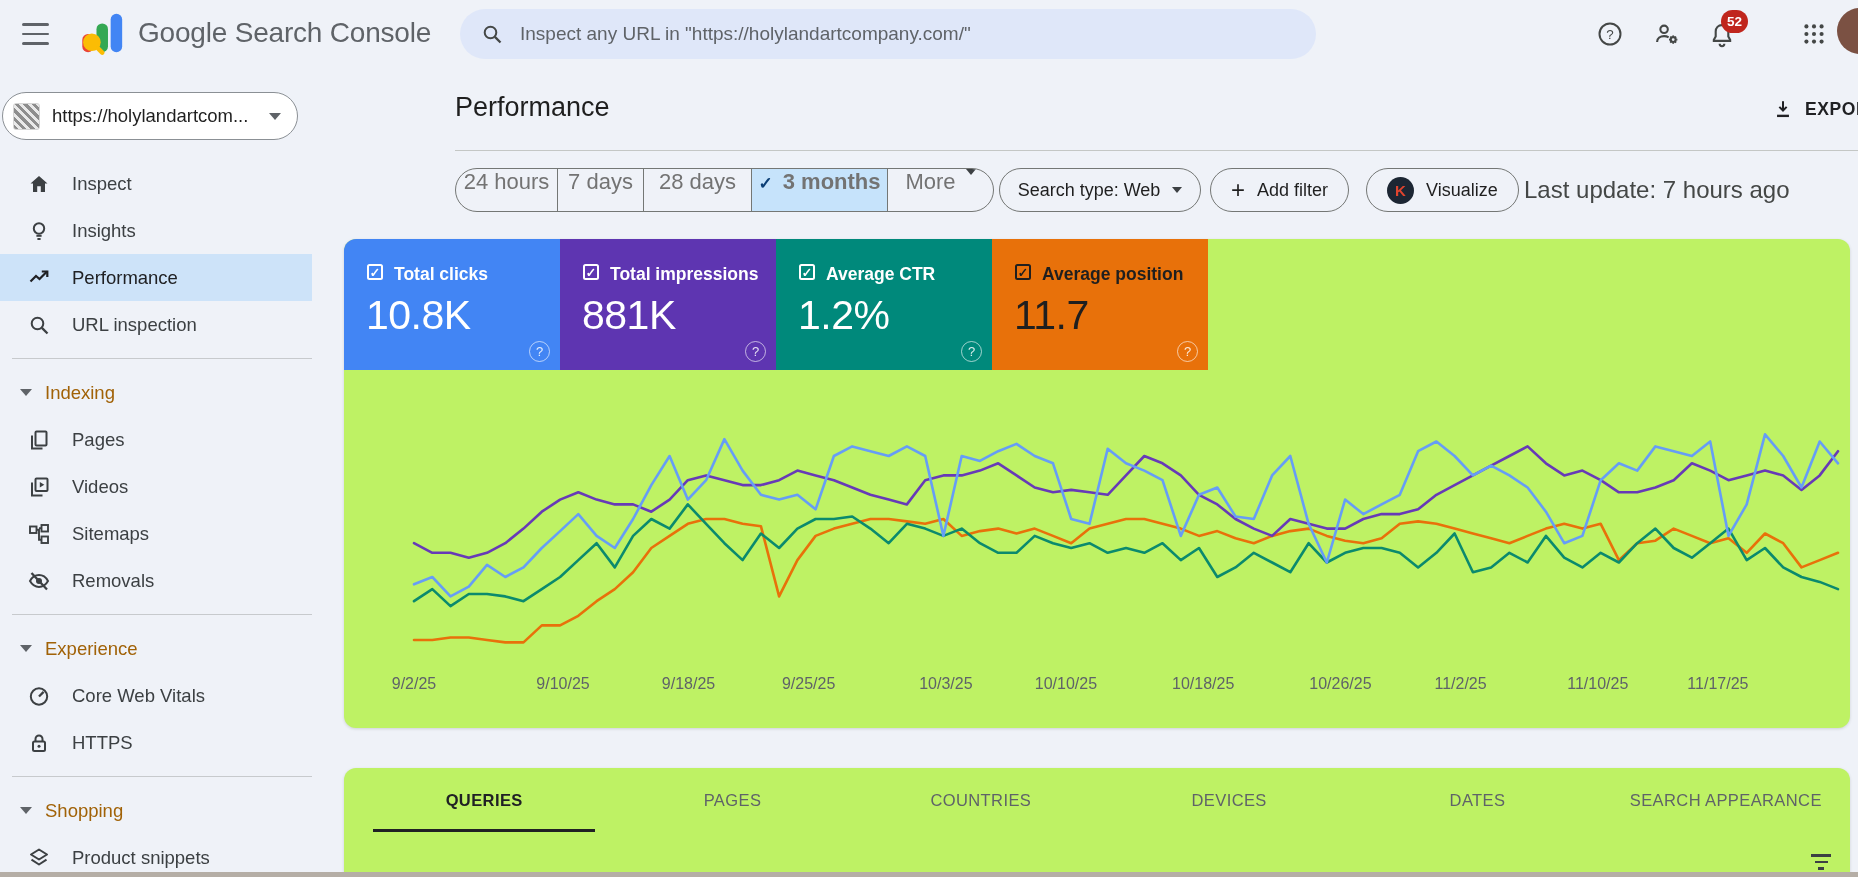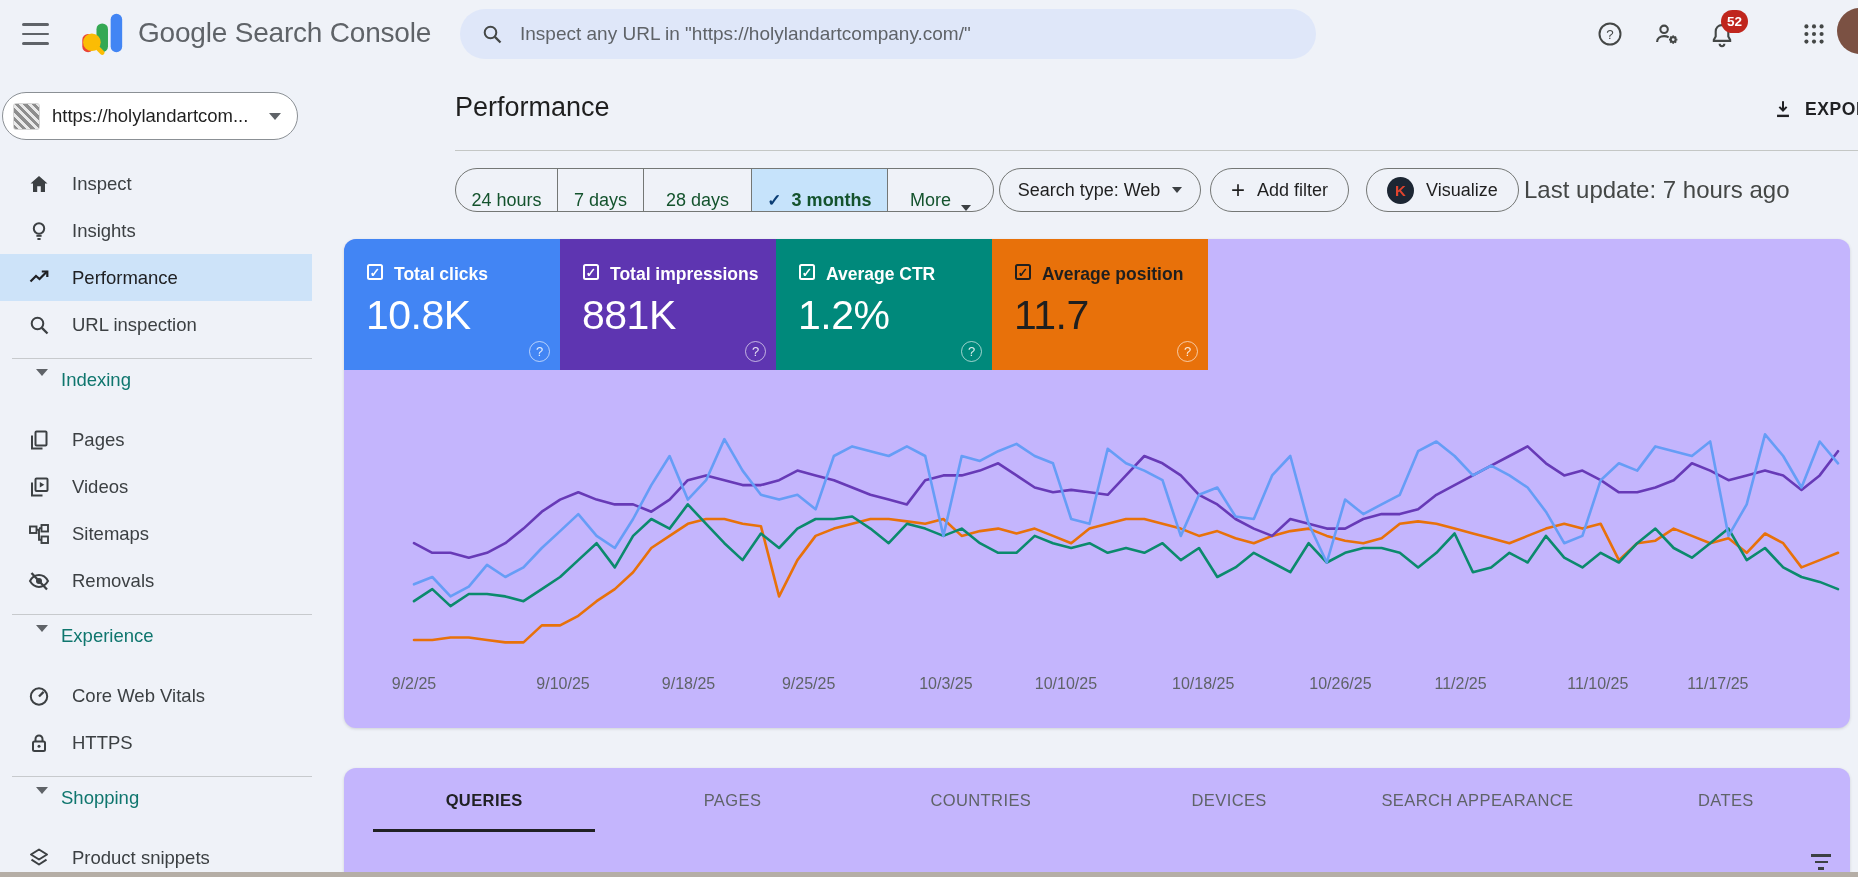--- a/index.html
+++ b/index.html
@@ -40,56 +40,56 @@
   .favicon { width:27px; height:27px; border:1px solid #d5d5d5; border-radius:3px;
     background:repeating-linear-gradient(45deg,#8e8e8e 0 3px,#e9e9e9 3px 6px); flex:0 0 auto; }
   .prop-label { flex:1; font-size:18.5px; color:#1f1f1f; white-space:nowrap; overflow:hidden; }
   .caret { width:0; height:0; border-left:6px solid transparent; border-right:6px solid transparent;
     border-top:7px solid #5f6368; flex:0 0 auto; }
   .nav { position:absolute; left:0; right:0; top:92px; }
   .sb-item { height:47px; display:flex; align-items:center; gap:21px; padding-left:27px;
     font-size:18.5px; color:#3c4043; cursor:pointer; }
   .sb-item.active { background:#cde3f9; color:#202124; }
   .sb-item .sbicon { width:24px; height:24px; flex:0 0 auto; }
-  .sb-section { height:47px; display:flex; gap:13px; padding-left:36px;
-    font-size:18.5px; color:#0f766e; cursor:pointer; }
+  .sb-section { height:47px; display:flex; align-items:center; gap:13px; padding-left:20px;
+    font-size:18.5px; color:#a16207; cursor:pointer; }
   .sb-section .tri { width:0; height:0; border-left:6px solid transparent;
     border-right:6px solid transparent; border-top:7px solid #5f6368; }
   .sb-divider { height:1px; background:#c7cacd; margin:10px 0 10px 12px; }
 
   
   .main { position:absolute; left:312px; top:68px; right:0; bottom:0; }
   .page-title { position:absolute; left:143px; top:24px; font-size:27px; color:#1f1f1f; }
   .export-btn { position:absolute; left:1460px; top:30px; display:flex; align-items:center; gap:11px;
     font-size:17.5px; font-weight:bold; letter-spacing:0.6px; color:#202124; white-space:nowrap; cursor:pointer; }
   .title-divider { position:absolute; left:143px; right:0; top:82px; height:1px; background:#c4c7c5; }
 
   .filter-row { position:absolute; left:0; right:0; top:100px; height:44px; }
   .time-group { position:absolute; left:143px; top:0; height:44px; display:flex;
     border:1px solid #747775; border-radius:22px; overflow:hidden; background:transparent; }
-  .seg { display:flex; align-items:flex-end; justify-content:center; gap:10px; font-size:18px;
-    color:#14532d; border-left:1px solid #747775; cursor:pointer; white-space:nowrap; }
+  .seg { display:flex; align-items:flex-start; justify-content:center; gap:10px; font-size:22px;
+    color:#737373; border-left:1px solid #747775; cursor:pointer; white-space:nowrap; }
   .seg:first-child { border-left:0; }
   .seg.selected { background:#c6e3fb; }
   .seg .check::before { content:"✓"; font-size:17px; color:#0b3e75; }
   .seg .segcaret { width:0; height:0; border-left:5.5px solid transparent;
     border-right:5.5px solid transparent; border-top:6.5px solid #3c4043; }
   .pill { position:absolute; top:0; height:44px; border:1px solid #747775; border-radius:22px;
     display:flex; align-items:center; justify-content:center; gap:12px; font-size:18px;
     color:#1f1f1f; padding:0 20px; cursor:pointer; white-space:nowrap; }
   .pill-searchtype { left:687px; width:202px; }
   .pill-addfilter { left:898px; }
   .pill-visualize { left:1054px; }
   .plus::before { content:"+"; font-size:24px; color:#1f1f1f; line-height:1; }
   .kdot { width:27px; height:27px; border-radius:50%; background:#1c2633; color:#e0442e;
     font-size:15px; font-weight:bold; display:flex; align-items:center; justify-content:center; }
   .last-update { position:absolute; left:1212px; top:0; height:44px; display:flex;
     align-items:center; font-size:24px; color:#444746; }
 
-  .panel { position:absolute; background:#c4b5fd; border-radius:12px;
+  .panel { position:absolute; background:#bef264; border-radius:12px;
     box-shadow:0 1px 3px rgba(60,64,67,.18); }
   .panel1 { left:32px; top:171px; width:1506px; height:489px; }
   .panel2 { left:32px; top:700px; width:1506px; height:190px; border-radius:12px 12px 0 0; }
 
   .cards-row { position:absolute; left:0; top:0; height:131px; display:flex; }
   .mcard { width:216px; height:131px; position:relative; cursor:pointer; color:#fff; }
   .mcard:first-child { border-top-left-radius:12px; }
   .mcard .cb { position:absolute; left:23px; top:25px; width:16px; height:16px;
     border:2px solid currentColor; border-radius:2.5px; display:flex; align-items:center; justify-content:center; }
   .mcard .cb::after { content:"✓"; font-size:12.5px; color:currentColor; font-weight:bold; }
@@ -429,24 +429,24 @@
         <div class="tab">
           <span>PAGES</span>
         </div>
         <div class="tab">
           <span>COUNTRIES</span>
         </div>
         <div class="tab">
           <span>DEVICES</span>
         </div>
         <div class="tab">
+          <span>DATES</span>
+        </div>
+        <div class="tab">
           <span>SEARCH APPEARANCE</span>
-        </div>
-        <div class="tab">
-          <span>DATES</span>
         </div>
       </div>
     <div class="tablefilter">
         <i></i>
         <i></i>
         <i></i>
       </div>
   </div>
 </div>
 

